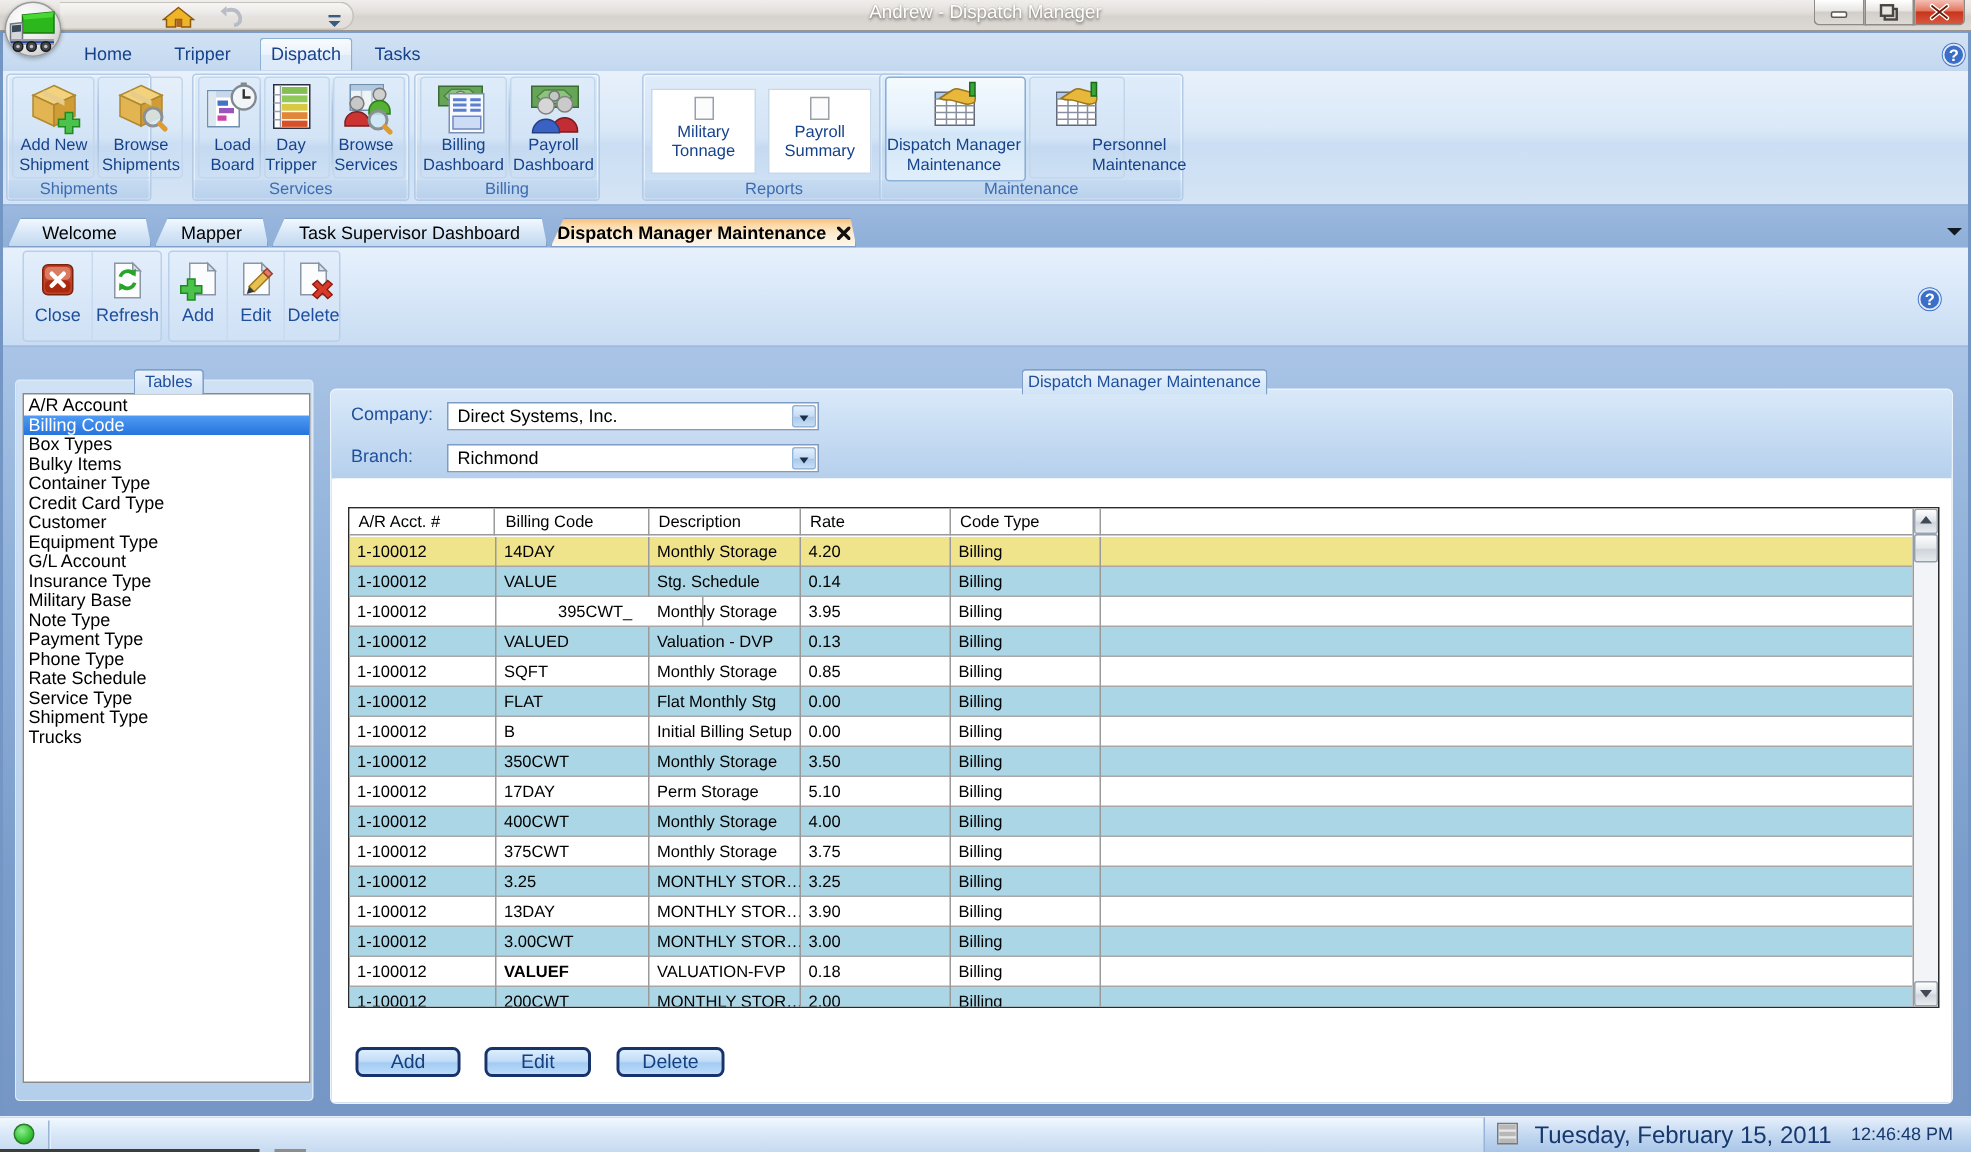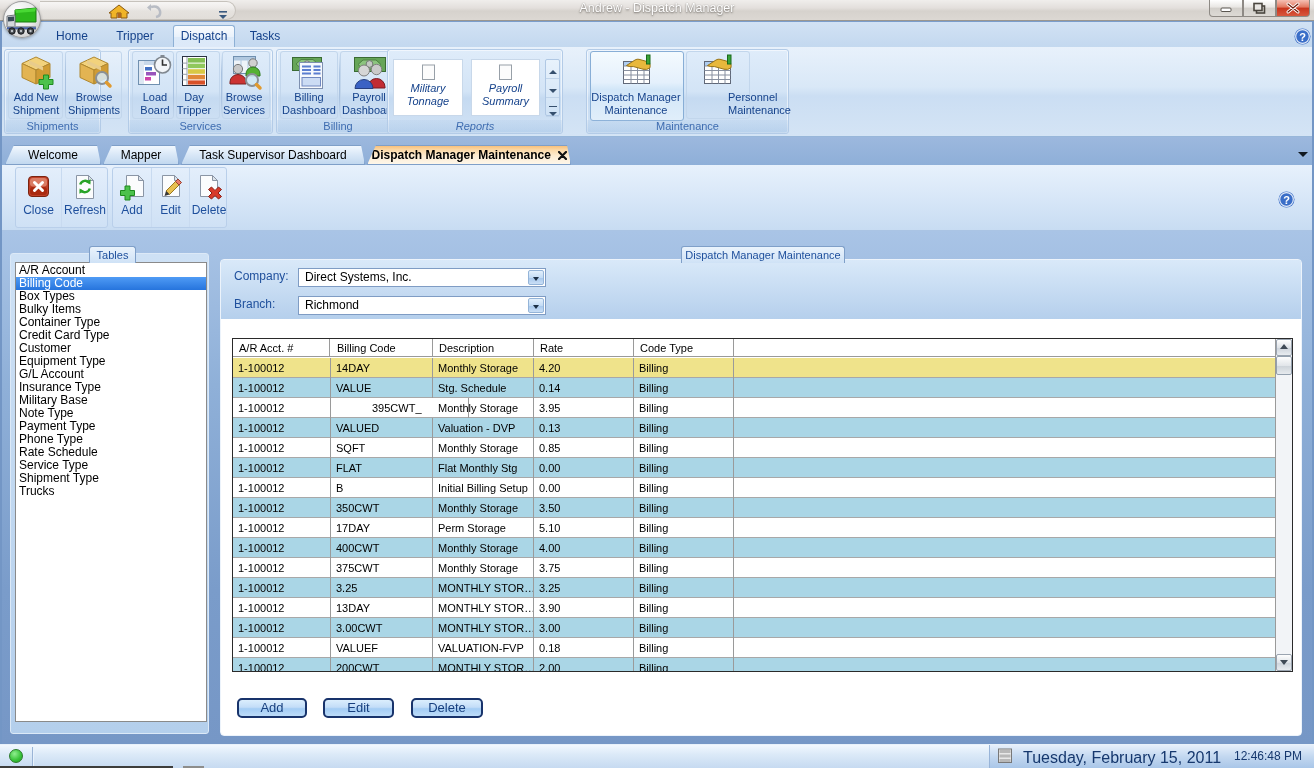--- a/index.html
+++ b/index.html
@@ -290,21 +290,21 @@
       <circle cx="25.5" cy="13.5" r="5.2" fill="#cacaca" stroke="#808080"></circle>
       <path d="M17 31 a8.5 8.5 0 0 1 17 0 l0 1 h-17 z" fill="#c22c34" stroke="#7a1a20"></path>
       <circle cx="13" cy="14.5" r="5.5" fill="#d6d6d6" stroke="#808080"></circle>
       <path d="M4 32.5 a9 9 0 0 1 18 0 z" fill="#3a62c4" stroke="#263f80"></path>
     </svg></div>
     <div class="rbtn-label" style="left:60px; top:41px; width:64px;">Payroll<br>Dashboard</div>
     <div class="rsep" style="left:62px;"></div>
     <div class="rglabel">Billing</div>
   </div>
 
-  <div class="abs rgroup" style="left:387px; width:176px;font-style:italic;">
+  <div class="abs rgroup" style="left:428px; width:176px;">
     <div class="abs rcard" style="left:5px; top:9px; width:70px;">
       <svg width="17" height="17" viewBox="0 0 17 17" style="display:block; margin:4px auto 0;">
         <rect x="2.5" y="1" width="12" height="14.5" fill="#fcfcfc" stroke="#98a0a8"></rect>
       </svg>
       <div class="rcard-t">Military<br>Tonnage</div>
     </div>
     <div class="abs rcard" style="left:83px; top:9px; width:69px;">
       <svg width="17" height="17" viewBox="0 0 17 17" style="display:block; margin:4px auto 0;">
         <rect x="2.5" y="1" width="12" height="14.5" fill="#fcfcfc" stroke="#98a0a8"></rect>
       </svg>
@@ -571,21 +571,21 @@
 <div class="trow blue" style="top:279px;">
   <div class="tcell" style="left:0; width:98px;">1-100012</div>
   <div class="tcell" style="left:98px; width:102px;">3.00CWT</div>
   <div class="tcell" style="left:200px; width:101px;">MONTHLY STOR…</div>
   <div class="tcell" style="left:301px; width:100px;">3.00</div>
   <div class="tcell" style="left:401px; width:100px;">Billing</div>
   <div class="tcell" style="left:501px; width:541px; border-right:none;"></div>
 </div>
 <div class="trow" style="top:299px;">
   <div class="tcell" style="left:0; width:98px;">1-100012</div>
-  <div class="tcell" style="left:98px; width:102px;">VALUEF</div>
+  <div class="tcell" style="left:98px; width:102px;font-weight:bold;">VALUEF</div>
   <div class="tcell" style="left:200px; width:101px;">VALUATION-FVP</div>
   <div class="tcell" style="left:301px; width:100px;">0.18</div>
   <div class="tcell" style="left:401px; width:100px;">Billing</div>
   <div class="tcell" style="left:501px; width:541px; border-right:none;"></div>
 </div>
 <div class="trow blue" style="top:319px;">
   <div class="tcell" style="left:0; width:98px;">1-100012</div>
   <div class="tcell" style="left:98px; width:102px;">200CWT</div>
   <div class="tcell" style="left:200px; width:101px;">MONTHLY STOR…</div>
   <div class="tcell" style="left:301px; width:100px;">2.00</div>

